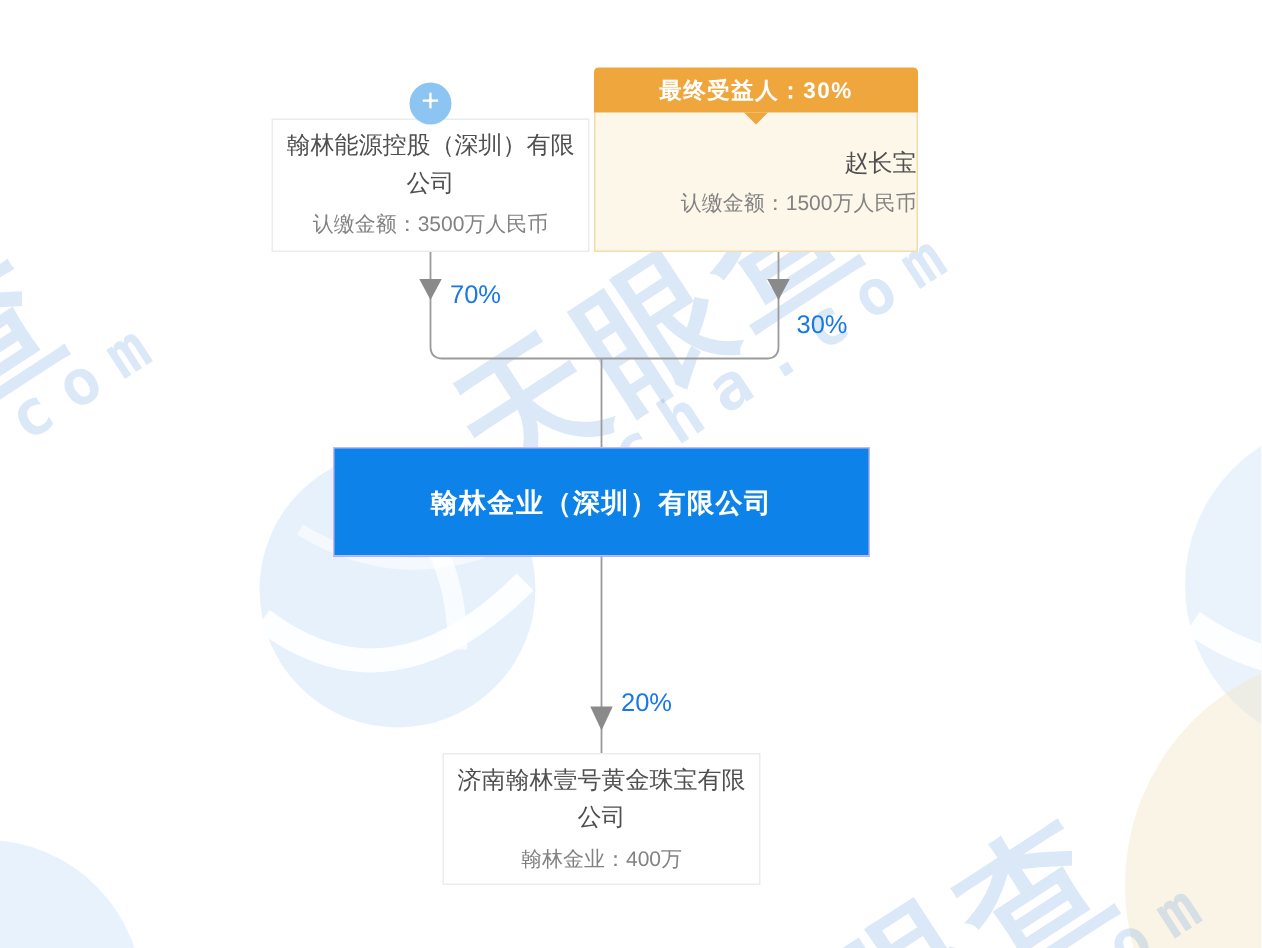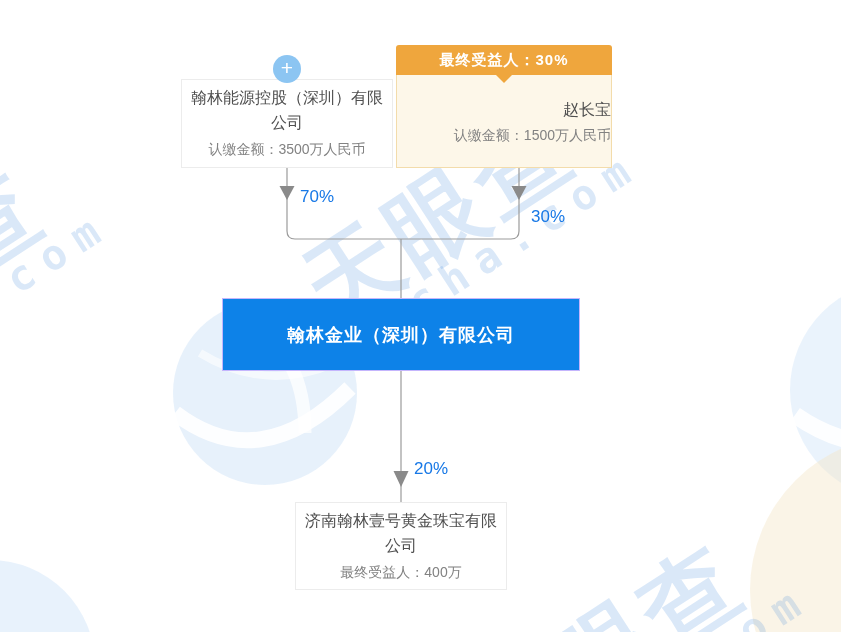--- a/index.html
+++ b/index.html
@@ -123,17 +123,17 @@
         <div class="node-amount">认缴金额：1500万人民币</div>
       </div>
     </div>
 
     <div class="focus-box">
       <div class="focus-title">翰林金业（深圳）有限公司</div>
     </div>
 
     <div class="node node-plain" style="left:295px;top:502px;width:212px;height:88px;">
       <div class="node-title">济南翰林壹号黄金珠宝有限公司</div>
-      <div class="node-amount">最终受益人：400万</div>
+      <div class="node-amount">翰林金业：400万</div>
     </div>
 
   </div>
 </div>
 
 </body></html>

